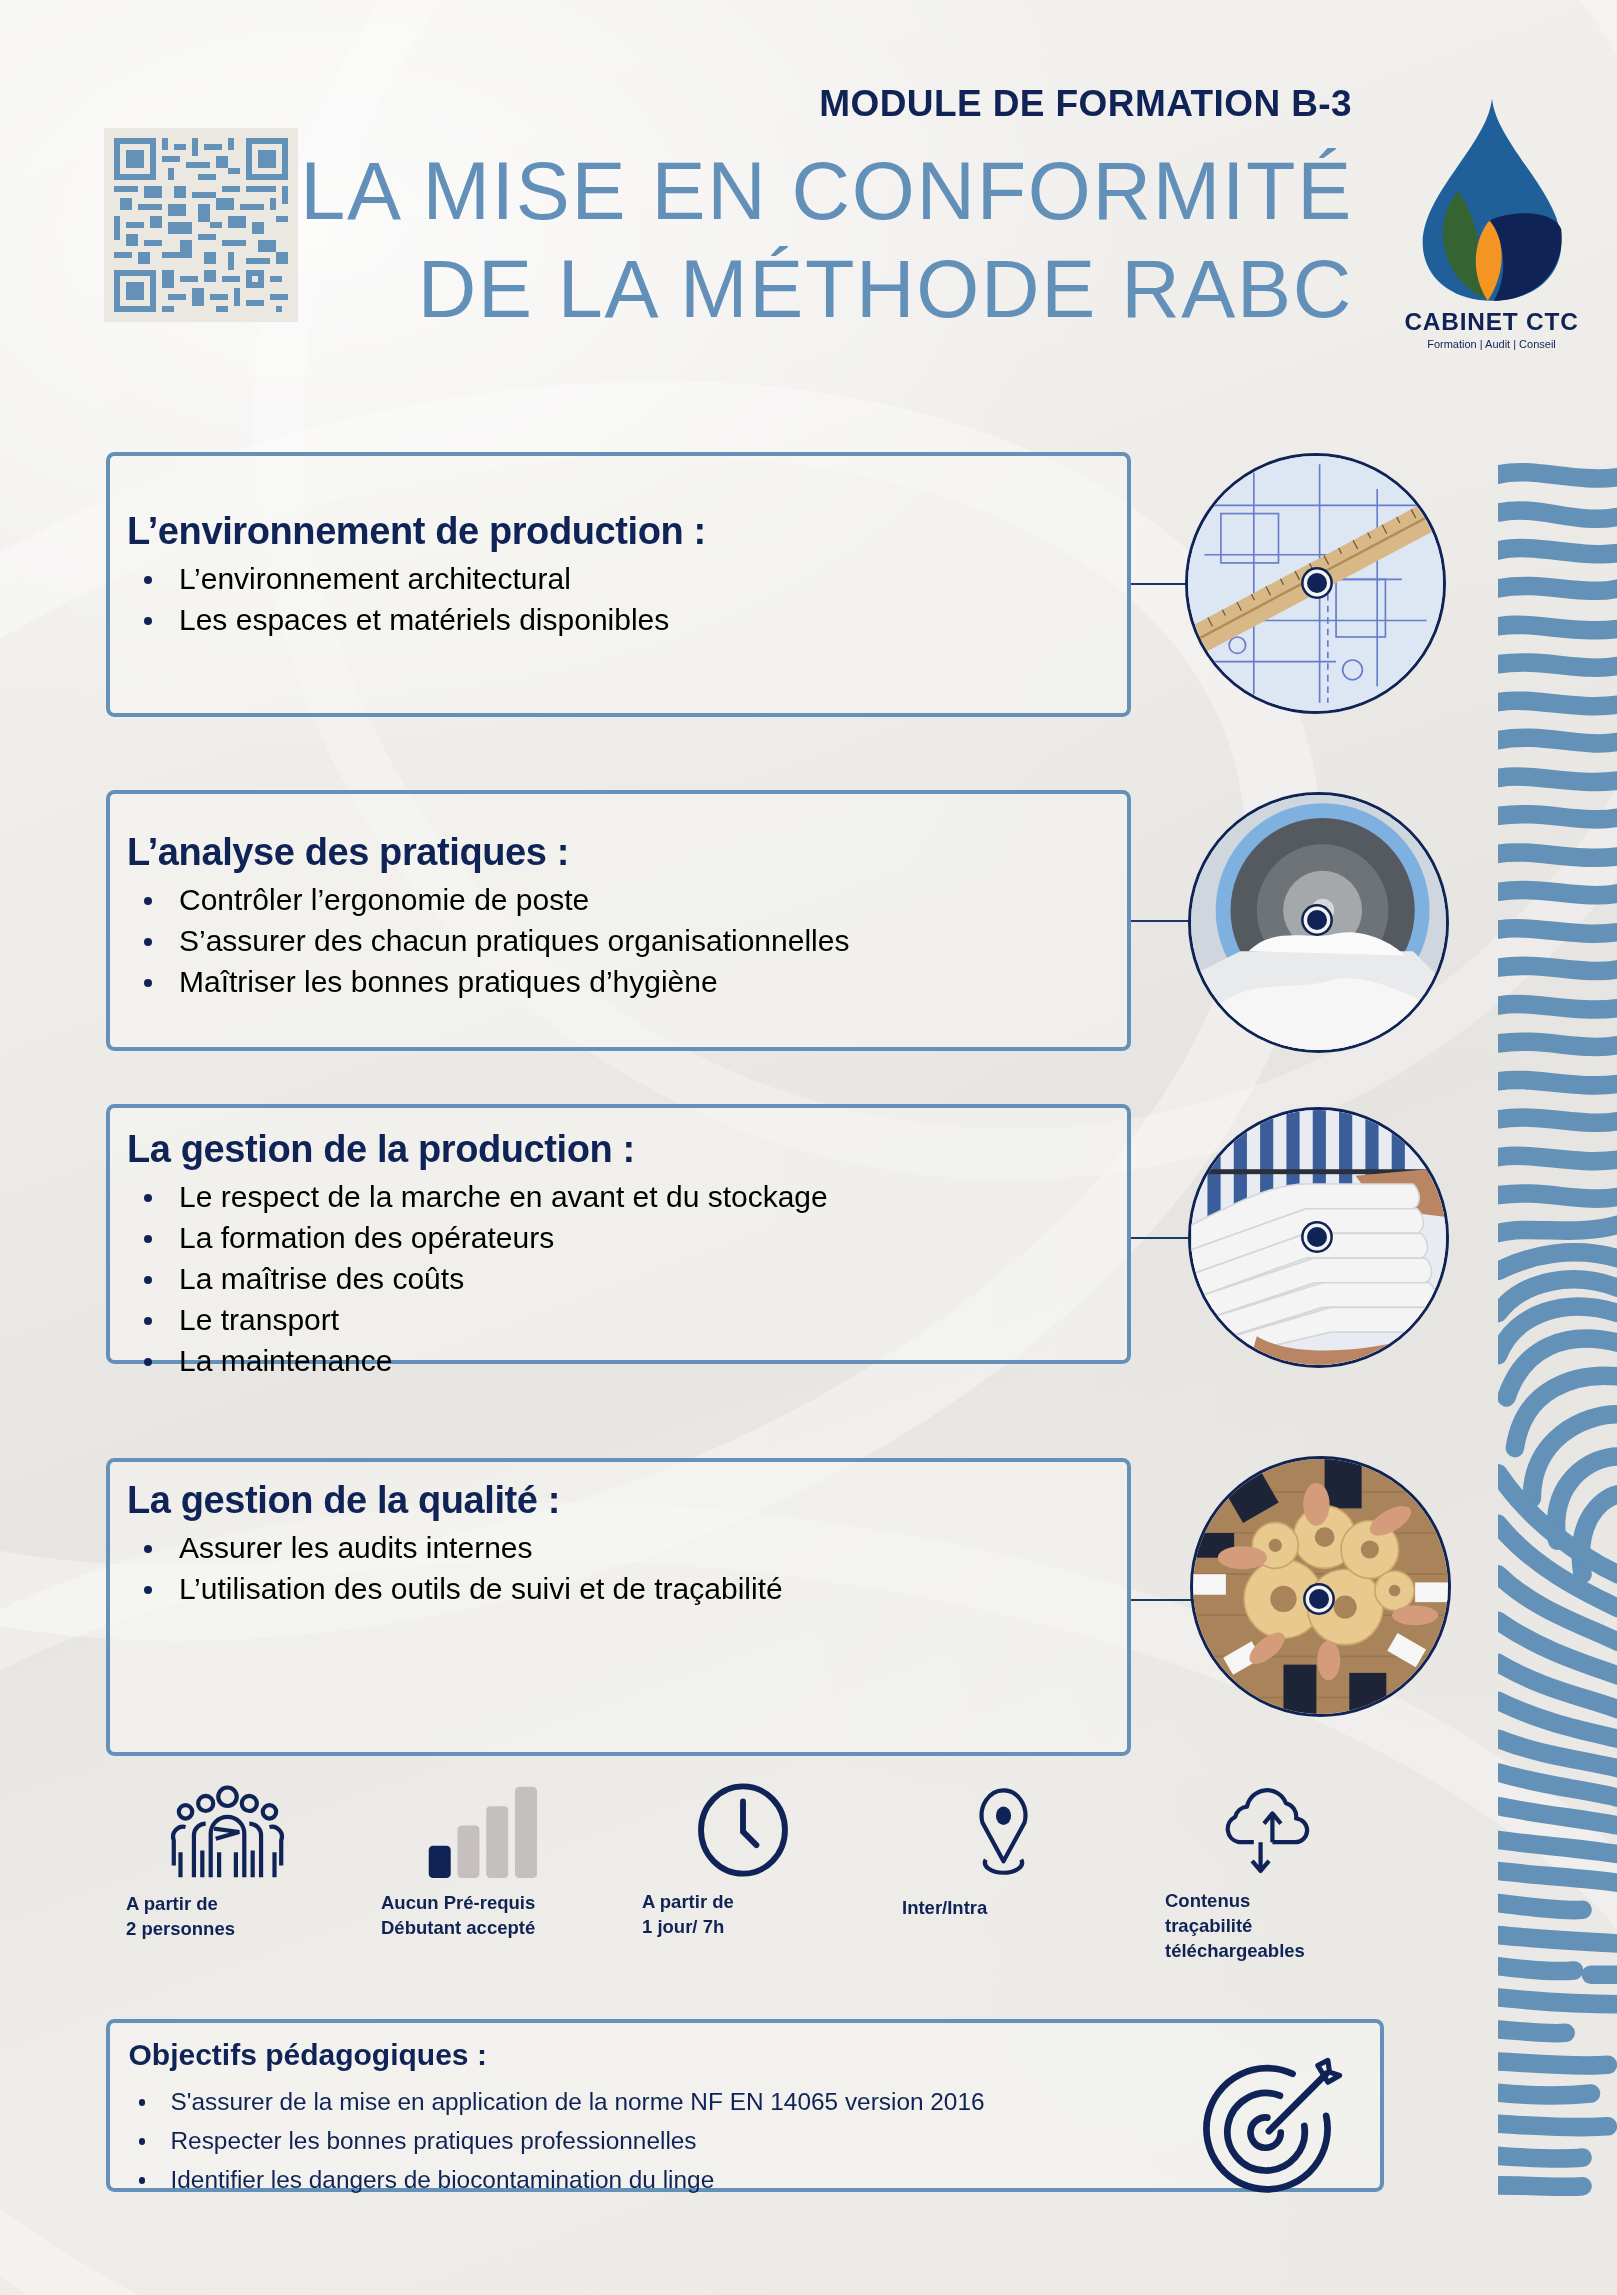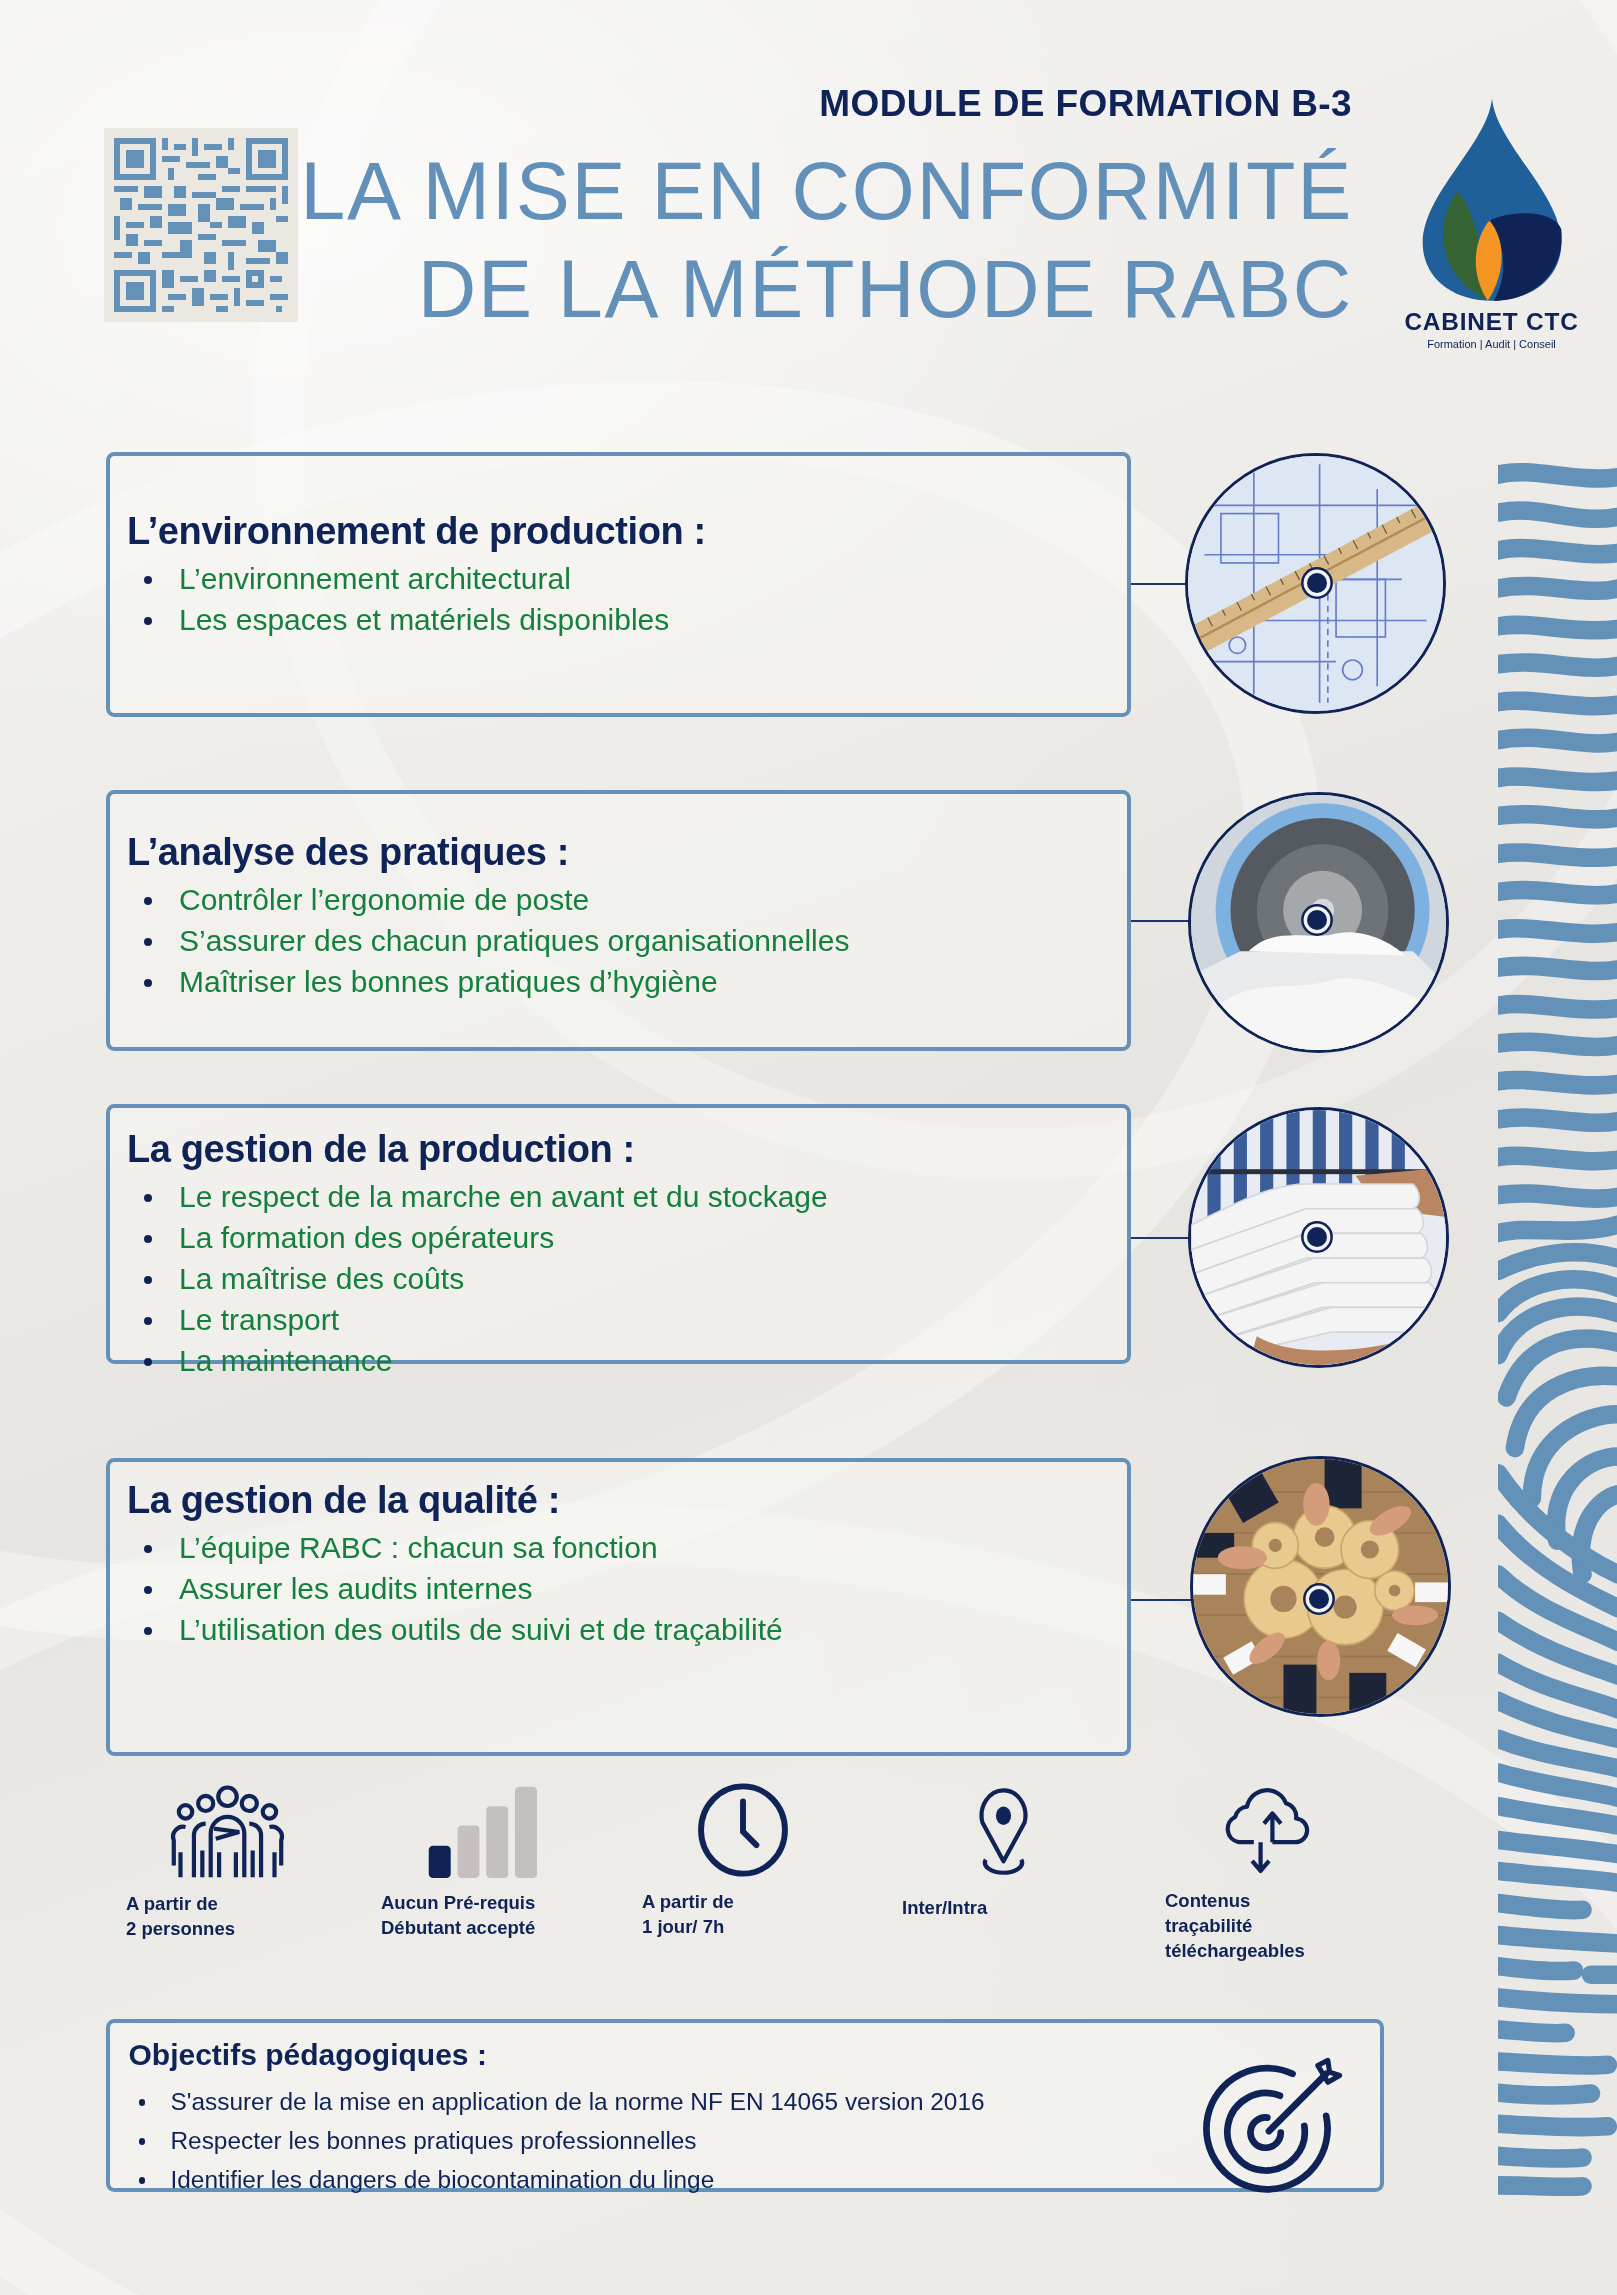--- a/index.html
+++ b/index.html
@@ -42,21 +42,21 @@
 
   
   .card {
     position:absolute; left:106px; width:1025px;
     border:4.2px solid #6391b8; border-radius:8.4px;
     background:rgba(246,245,243,0.55);
     padding:0 17px;
   }
   .card h2 { font-size:38px; font-weight:bold; color:#0f2356; margin-bottom:5px; letter-spacing:-0.4px; }
   .card ul { list-style:none; }
-  .card li { position:relative; padding-left:52px; font-size:30px; line-height:41px; color:#15803d; }
+  .card li { position:relative; padding-left:52px; font-size:30px; line-height:41px; color:#000000; }
   .card li::before {
     content:""; position:absolute; left:17px; top:17.7px; width:8.4px; height:8.4px;
     border-radius:50%; background:#0f2356;
   }
   .connector { position:absolute; height:1.7px; background:#1a3868; }
   .photo {
     position:absolute; width:261px; height:261px; border-radius:50%;
     border:3.4px solid #0f2356; overflow:hidden;
   }
   .photo svg { width:100%; height:100%; display:block; }
@@ -331,21 +331,20 @@
       <path d="M0 290 L170 240 H290 C 300 250, 300 265, 290 270 H170 L0 310 Z"></path>
     </g>
     <path d="M80 275 C 120 300, 200 295, 260 280 L270 310 H70 Z" fill="#b98563"></path>
   </svg>
 </div>
 <div class="pin" style="left:1307px; top:1227px;"></div>
 
 <div class="card" style="top:1458px; height:298px; padding-top:17px;">
   <h2>La gestion de la qualité :</h2>
   <ul>
-    <li>L’équipe RABC : chacun sa fonction</li>
     <li>Assurer les audits internes</li>
     <li>L’utilisation des outils de suivi et de traçabilité</li>
   </ul>
 </div>
 <div class="connector" style="left:1131px; top:1599px; width:187px;"></div>
 <div class="photo" style="left:1190px; top:1456px;">
   <svg viewBox="0 0 310 310">
     <rect width="310" height="310" fill="#a9835a"></rect>
     <g stroke="#8c6a45" stroke-width="2" opacity="0.5">
         <path d="M0 40 H310 M0 90 H310 M0 140 H310 M0 190 H310 M0 240 H310 M0 290 H310"></path>

